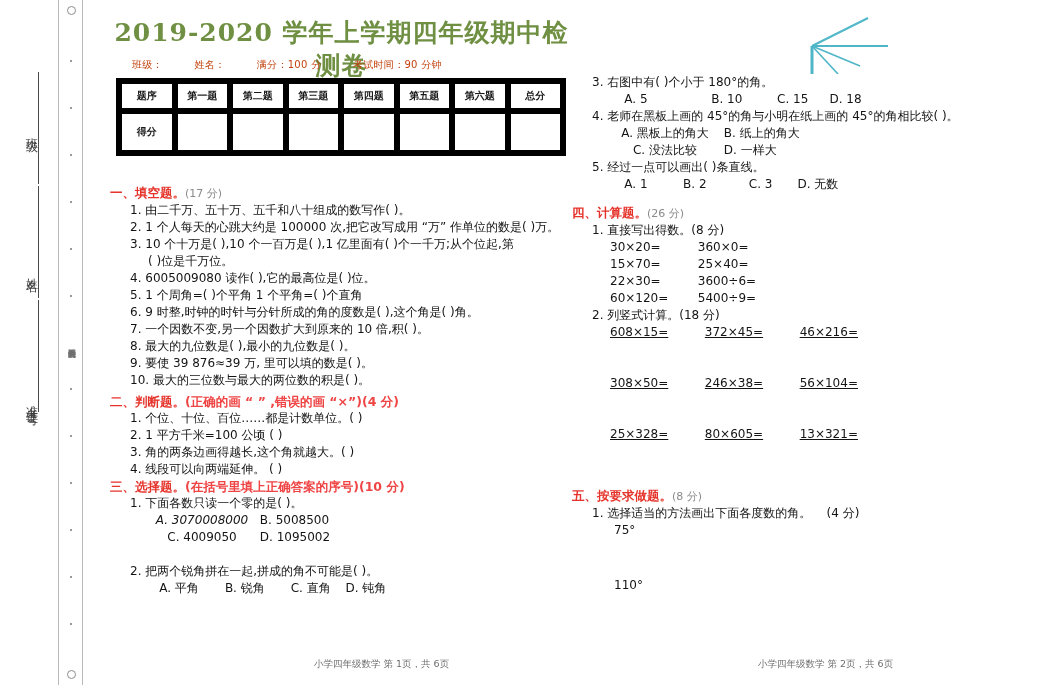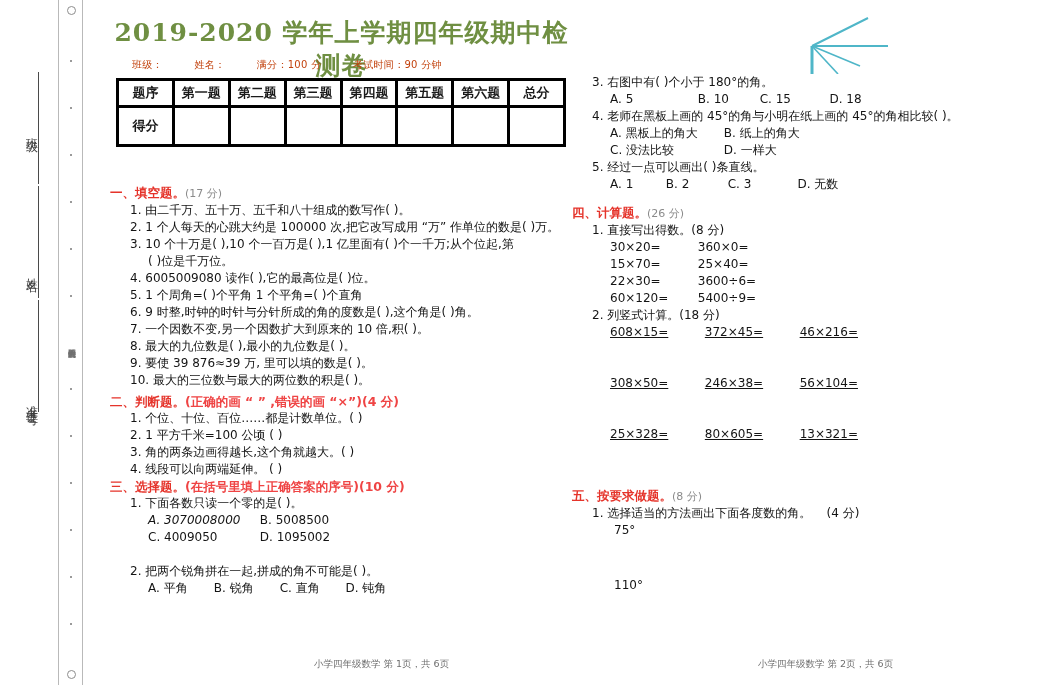--- a/index.html
+++ b/index.html
@@ -126,22 +126,22 @@
 
   table.score-table {
     position: absolute;
     left: 12px;
     top: 78px;
     width: 450px;
     border-collapse: collapse;
     table-layout: fixed;
   }
   table.score-table td {
-    border: 3px solid #000000;
-    font-size: 13px;
+    border: 6px solid #000000;
+    font-size: 10px;
     color: #1a1a1a;
     text-align: center;
     padding: 0;
   }
   table.score-table tr.head td { height: 24px; font-weight: 600; }
   table.score-table tr.body td { height: 36px; }
   table.score-table td.first { font-weight: 700; }
   table.score-table td.total { font-weight: 700; }
 
   
@@ -171,21 +171,21 @@
     white-space: nowrap;
   }
   .q-sub {
     padding-left: 38px;
     white-space: nowrap;
   }
   .opt-row {
     padding-left: 38px;
     white-space: nowrap;
   }
-  .opt-row .o { display: inline-block; }
+  .opt-row .o { display: inline-block; text-align: center; }
 
   .calc-grid {
     padding-left: 38px;
   }
   .calc-grid .crow {
     white-space: nowrap;
     height: 17px;
   }
   .calc-grid .cell {
     display: inline-block;

